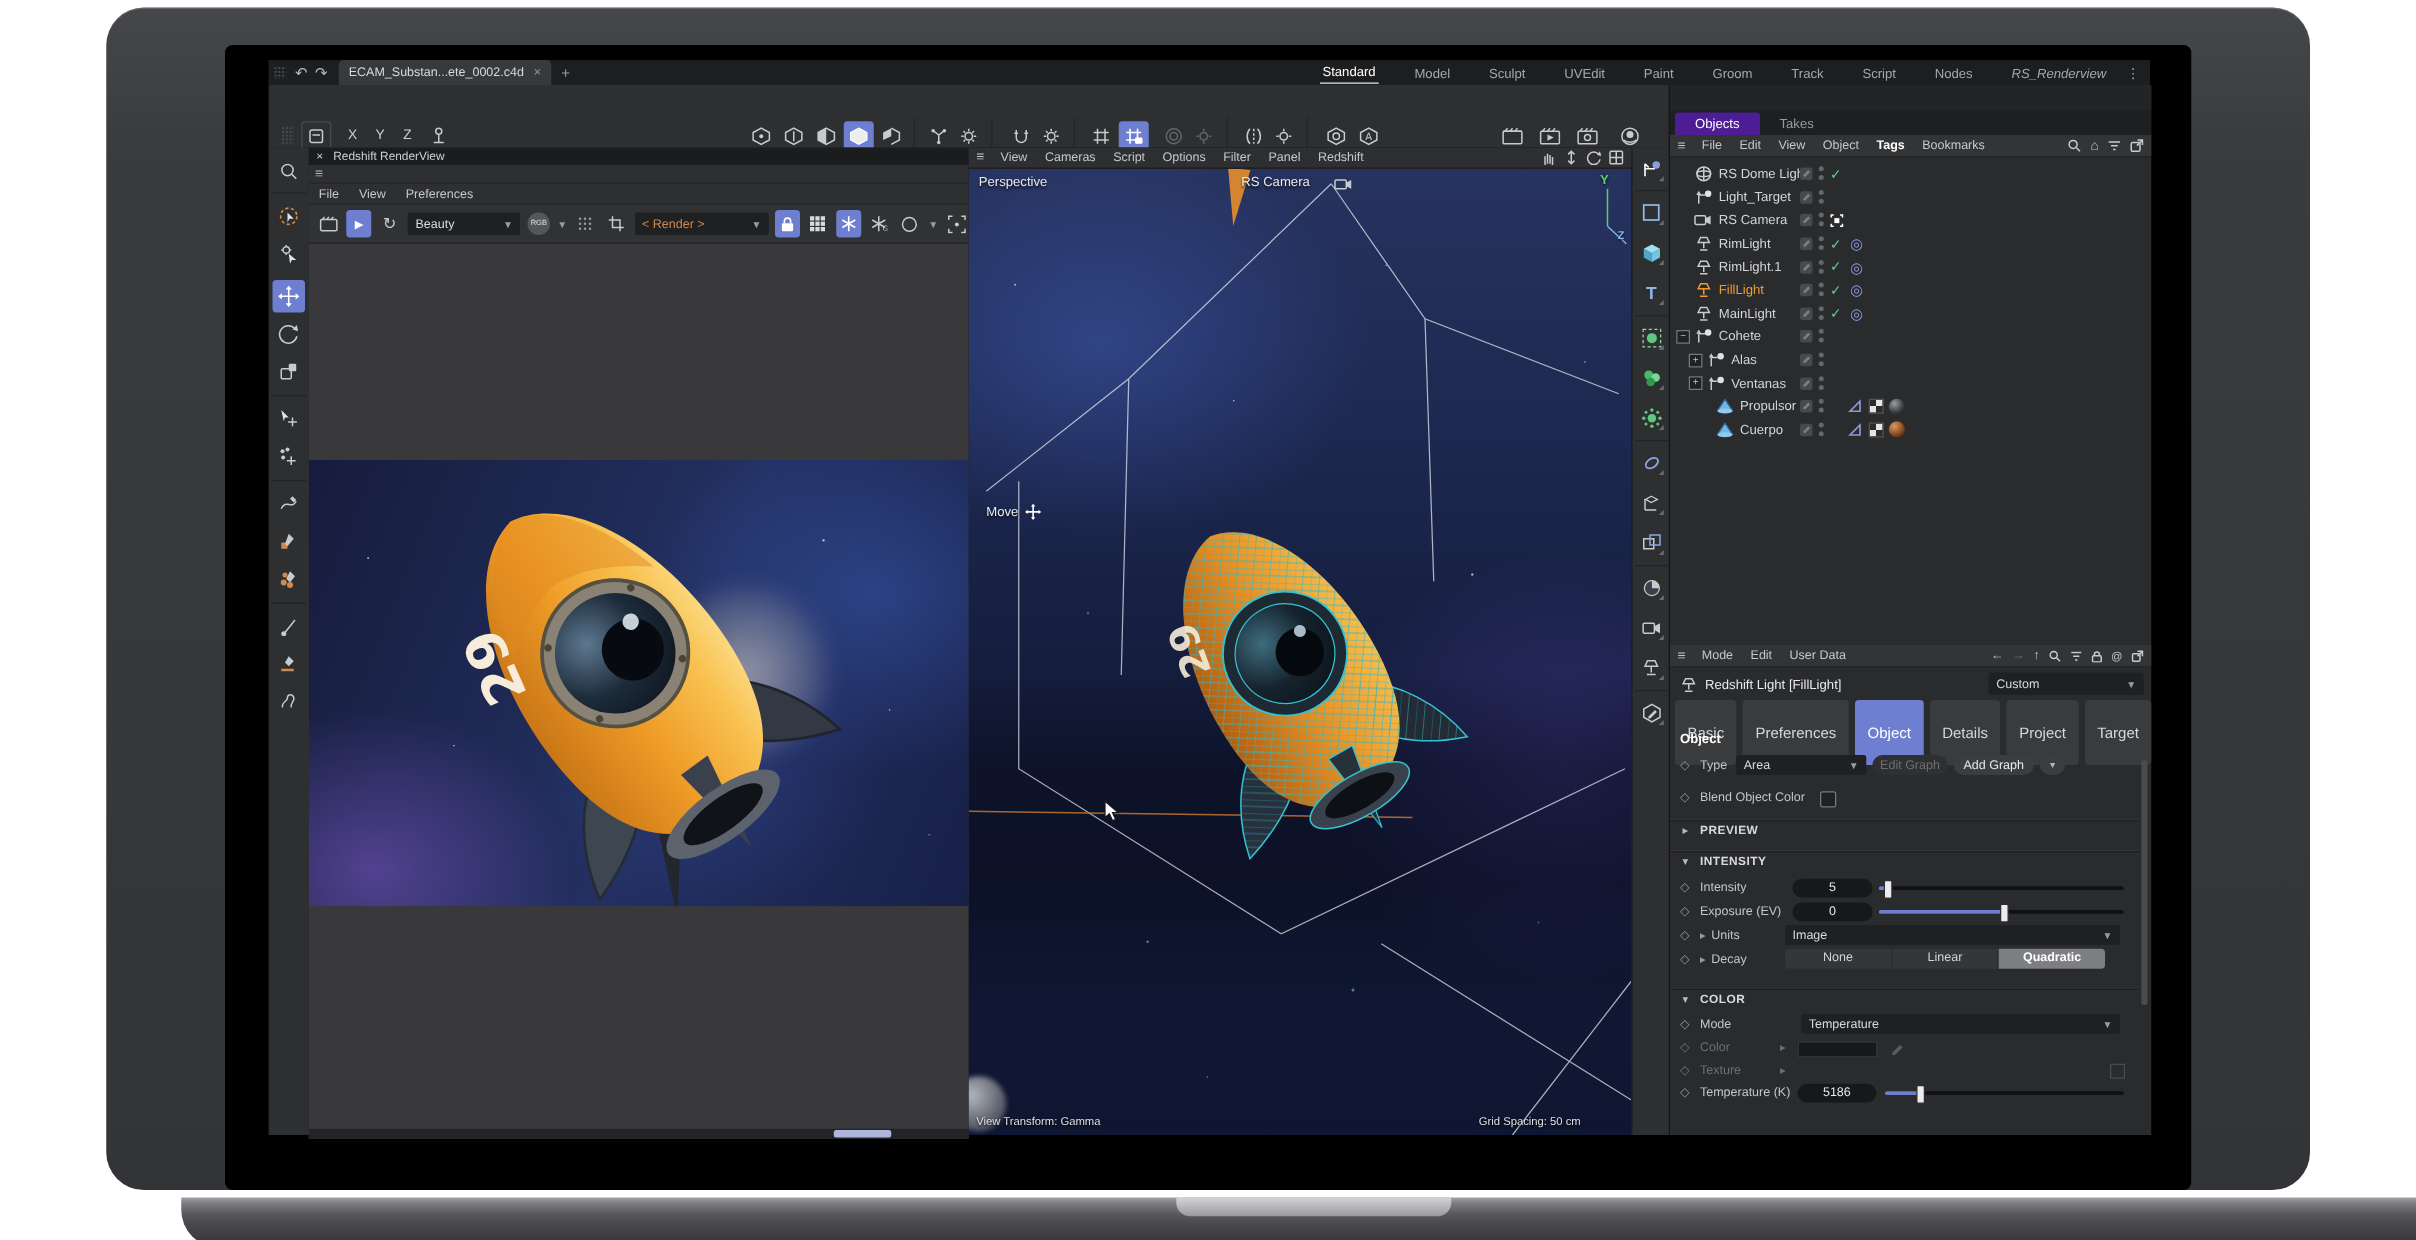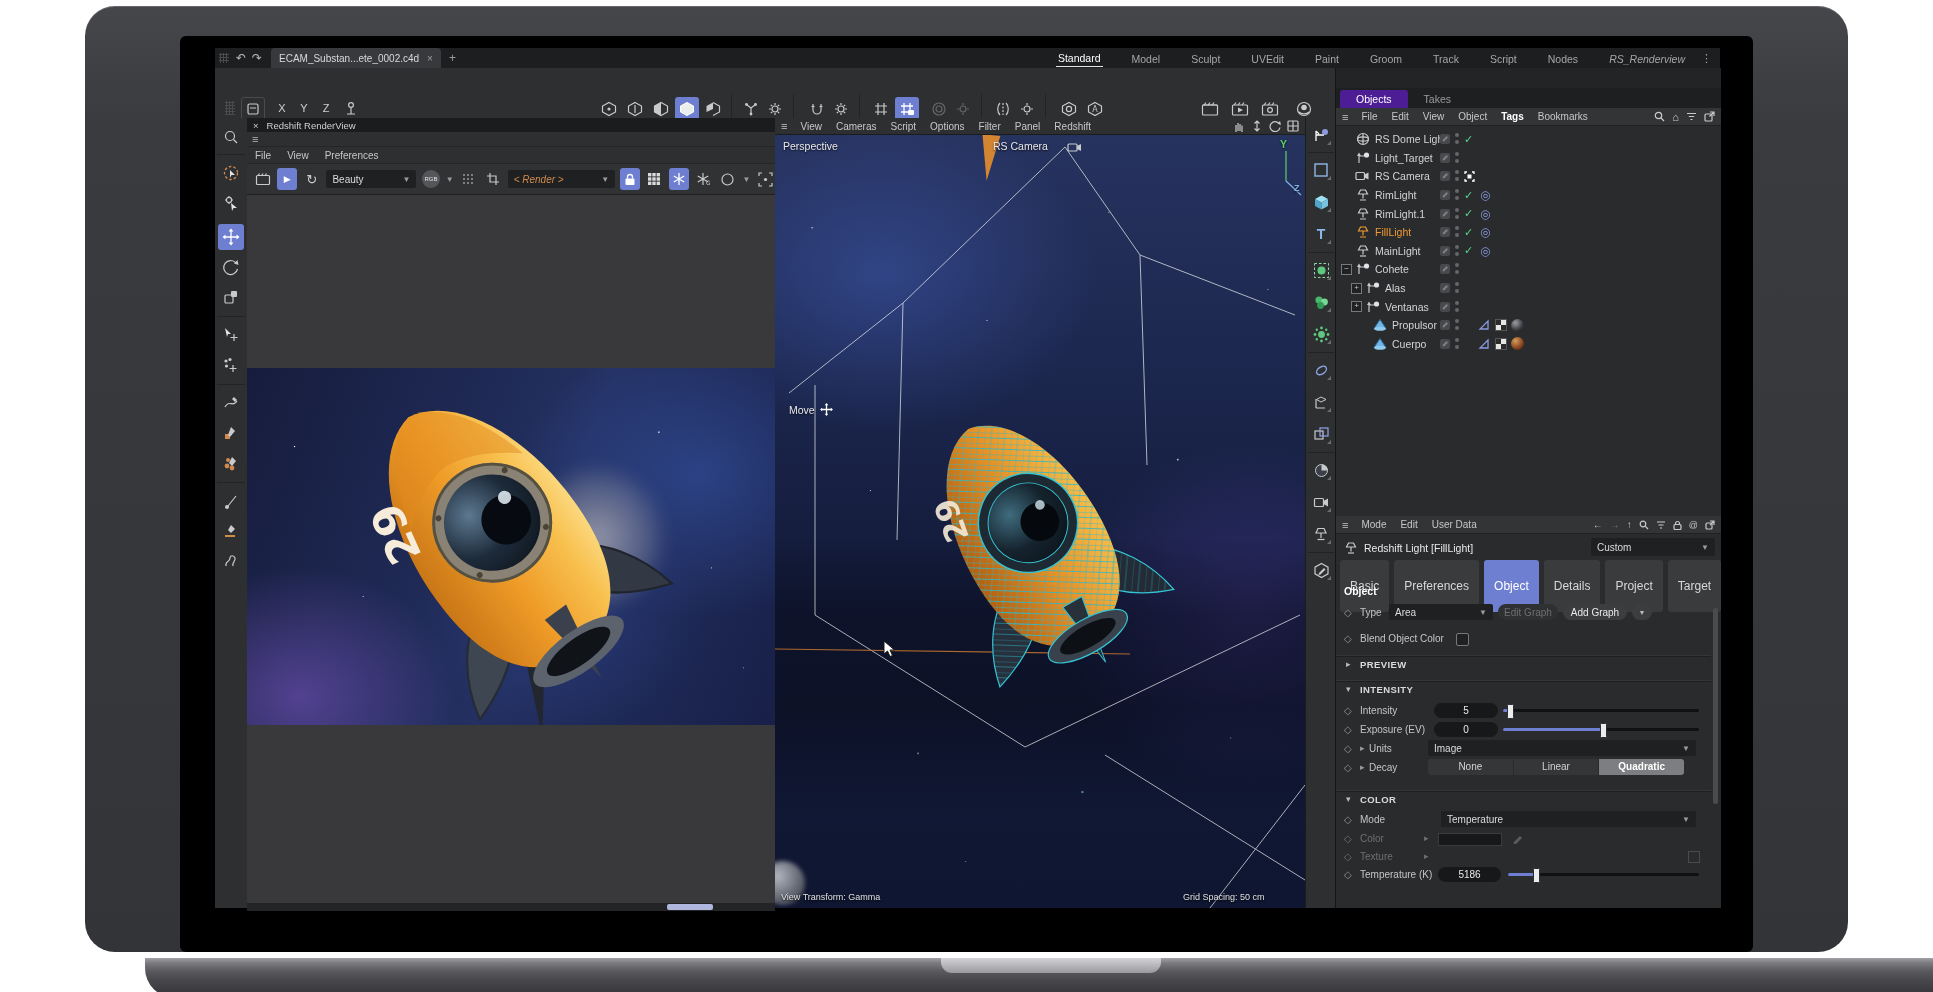--- a/index.html
+++ b/index.html
@@ -508,21 +508,21 @@
                   <circle cx="11" cy="11" r="1"></circle>
                 </g>
               </svg>
           </div>
           <div class="rvi">
             <svg width="14" height="14">
                 <path class="ic" d="M4,1 v9 h9 M1,4 h9 v9"></path>
               </svg>
           </div>
           <div class="dd" style="width:108px;">
-            <span style="color:#d08a4e;font-style:italic;">&lt; Render &gt;</span>
+            <span style="color:#d08a4e;">&lt; Render &gt;</span>
               <span class="car">▼</span>
           </div>
           <div class="rvi on">
             <svg width="12" height="13">
                 <rect x="1.5" y="5.5" width="9" height="6.5" rx="1" fill="#fff"></rect>
                 <path d="M3.5,5.5 v-1.5 a2.5,2.5 0 0 1 5,0 v1.5" fill="none" stroke="#fff" stroke-width="1.3"></path>
               </svg>
           </div>
           <div class="rvi">
             <svg width="14" height="14">

